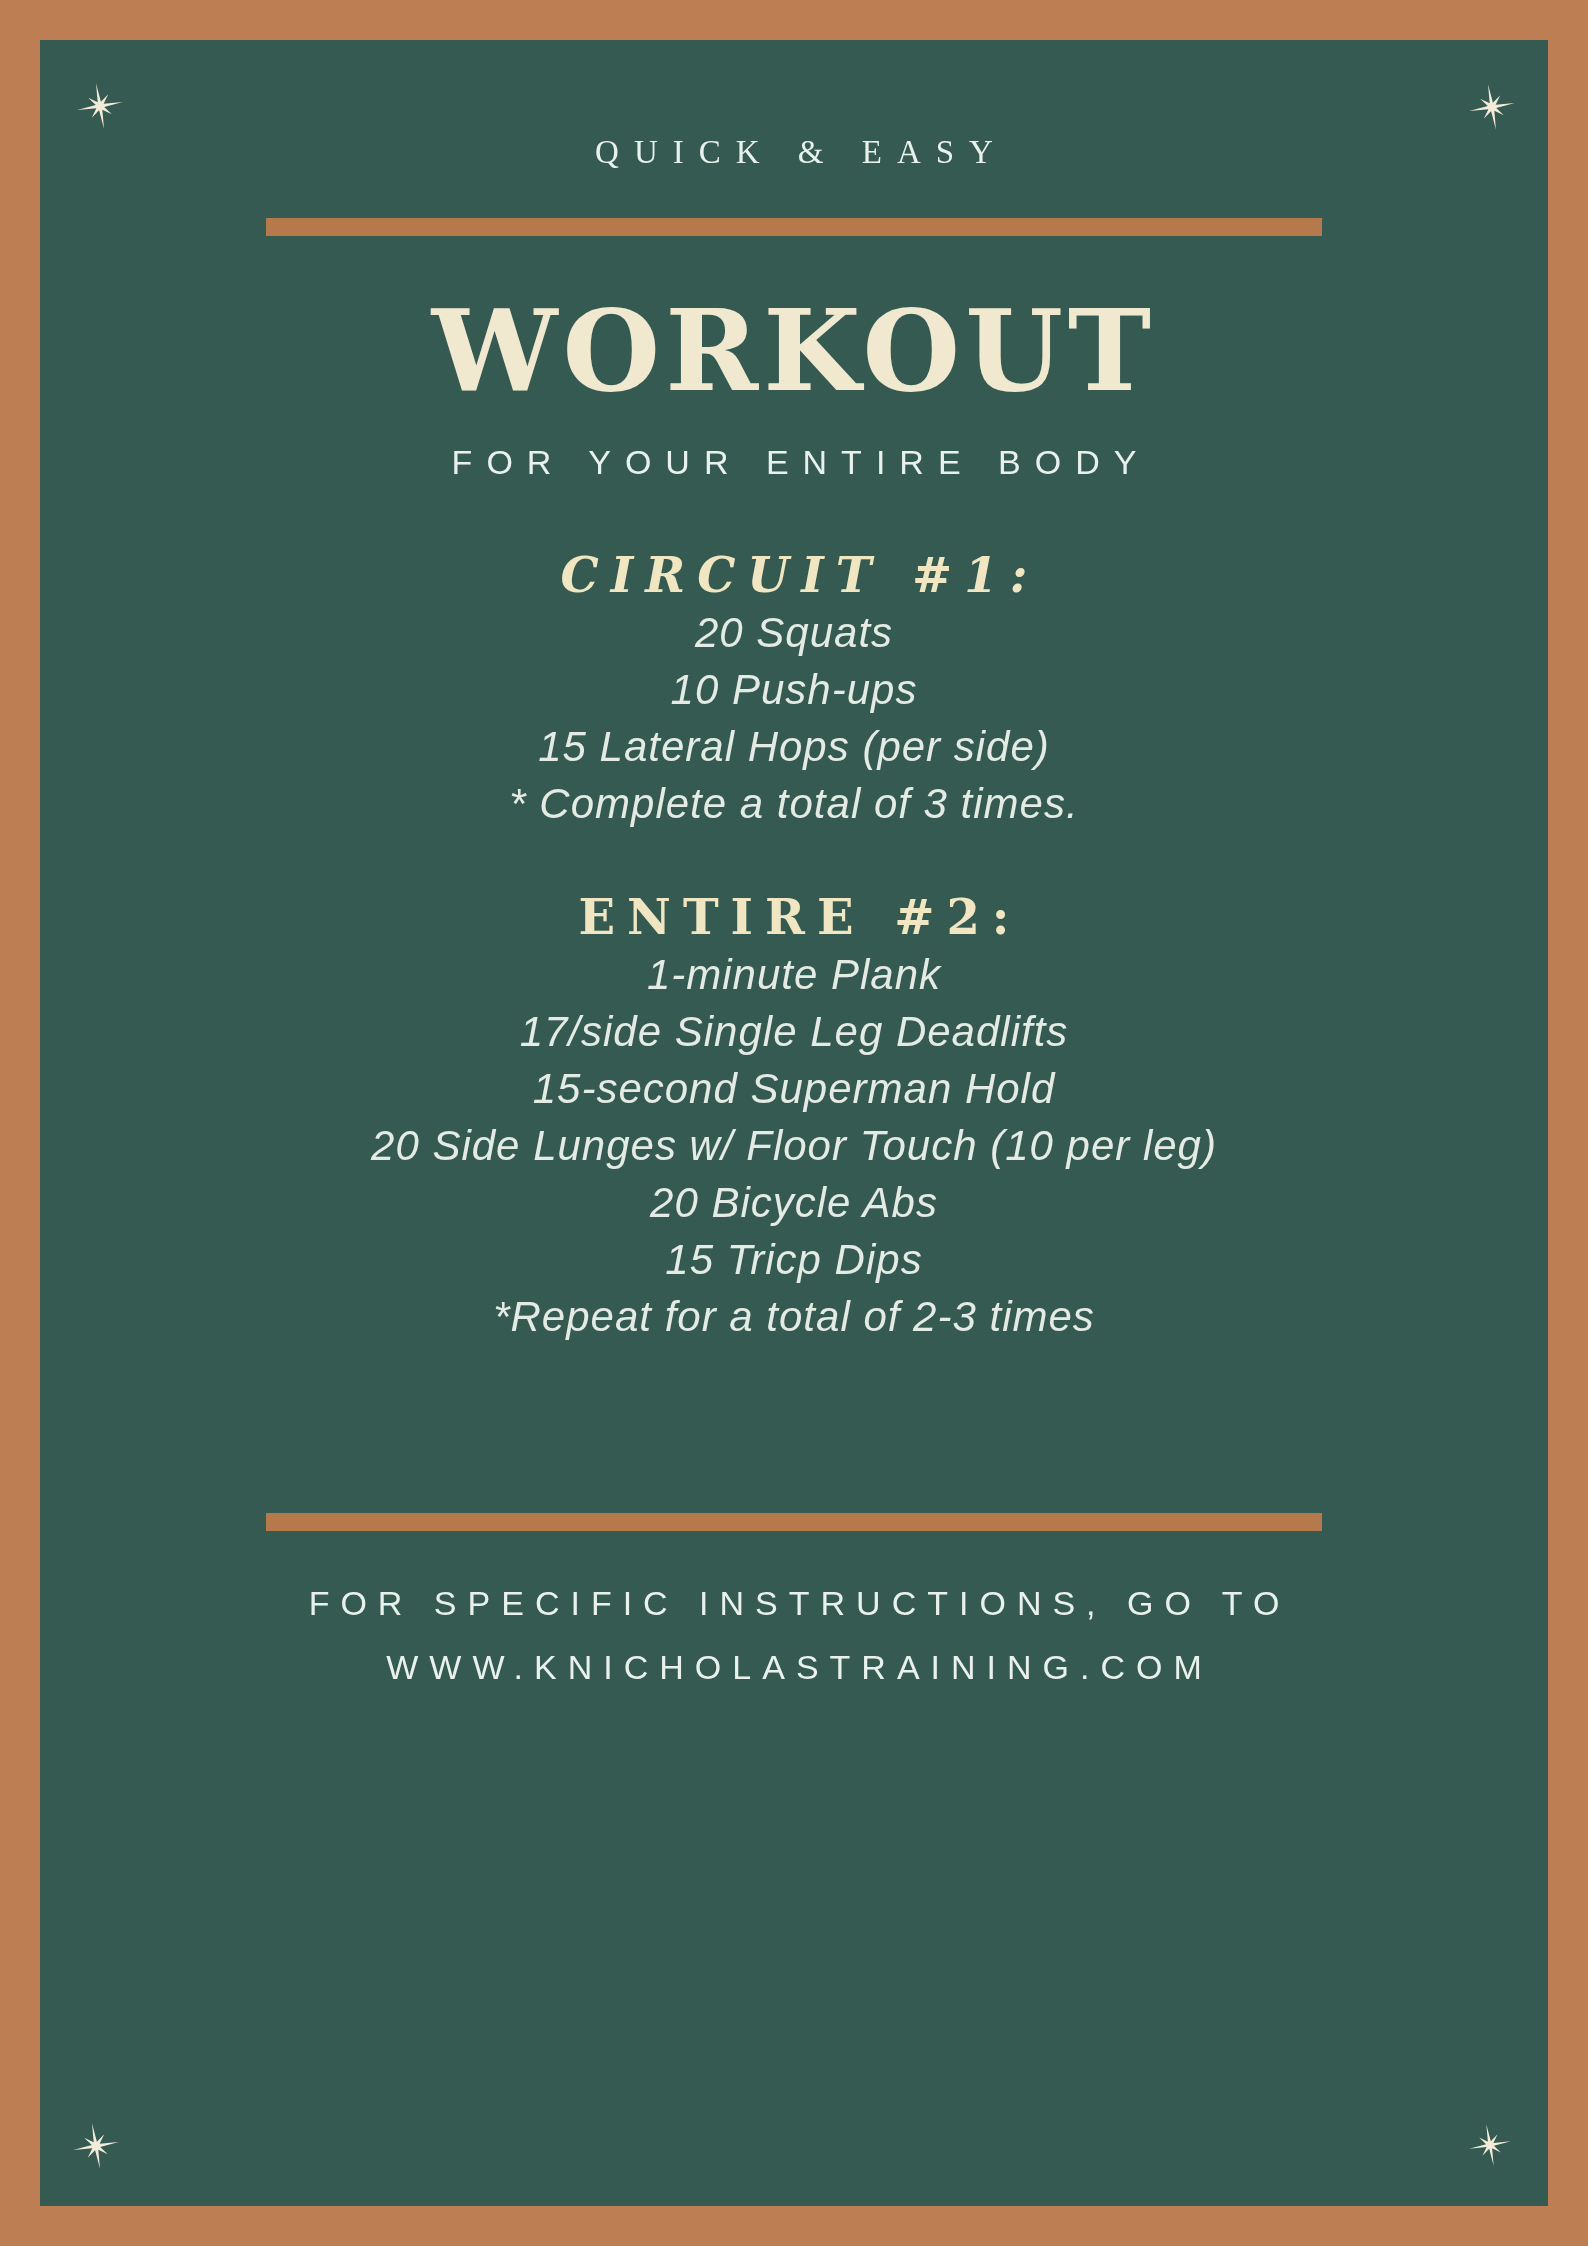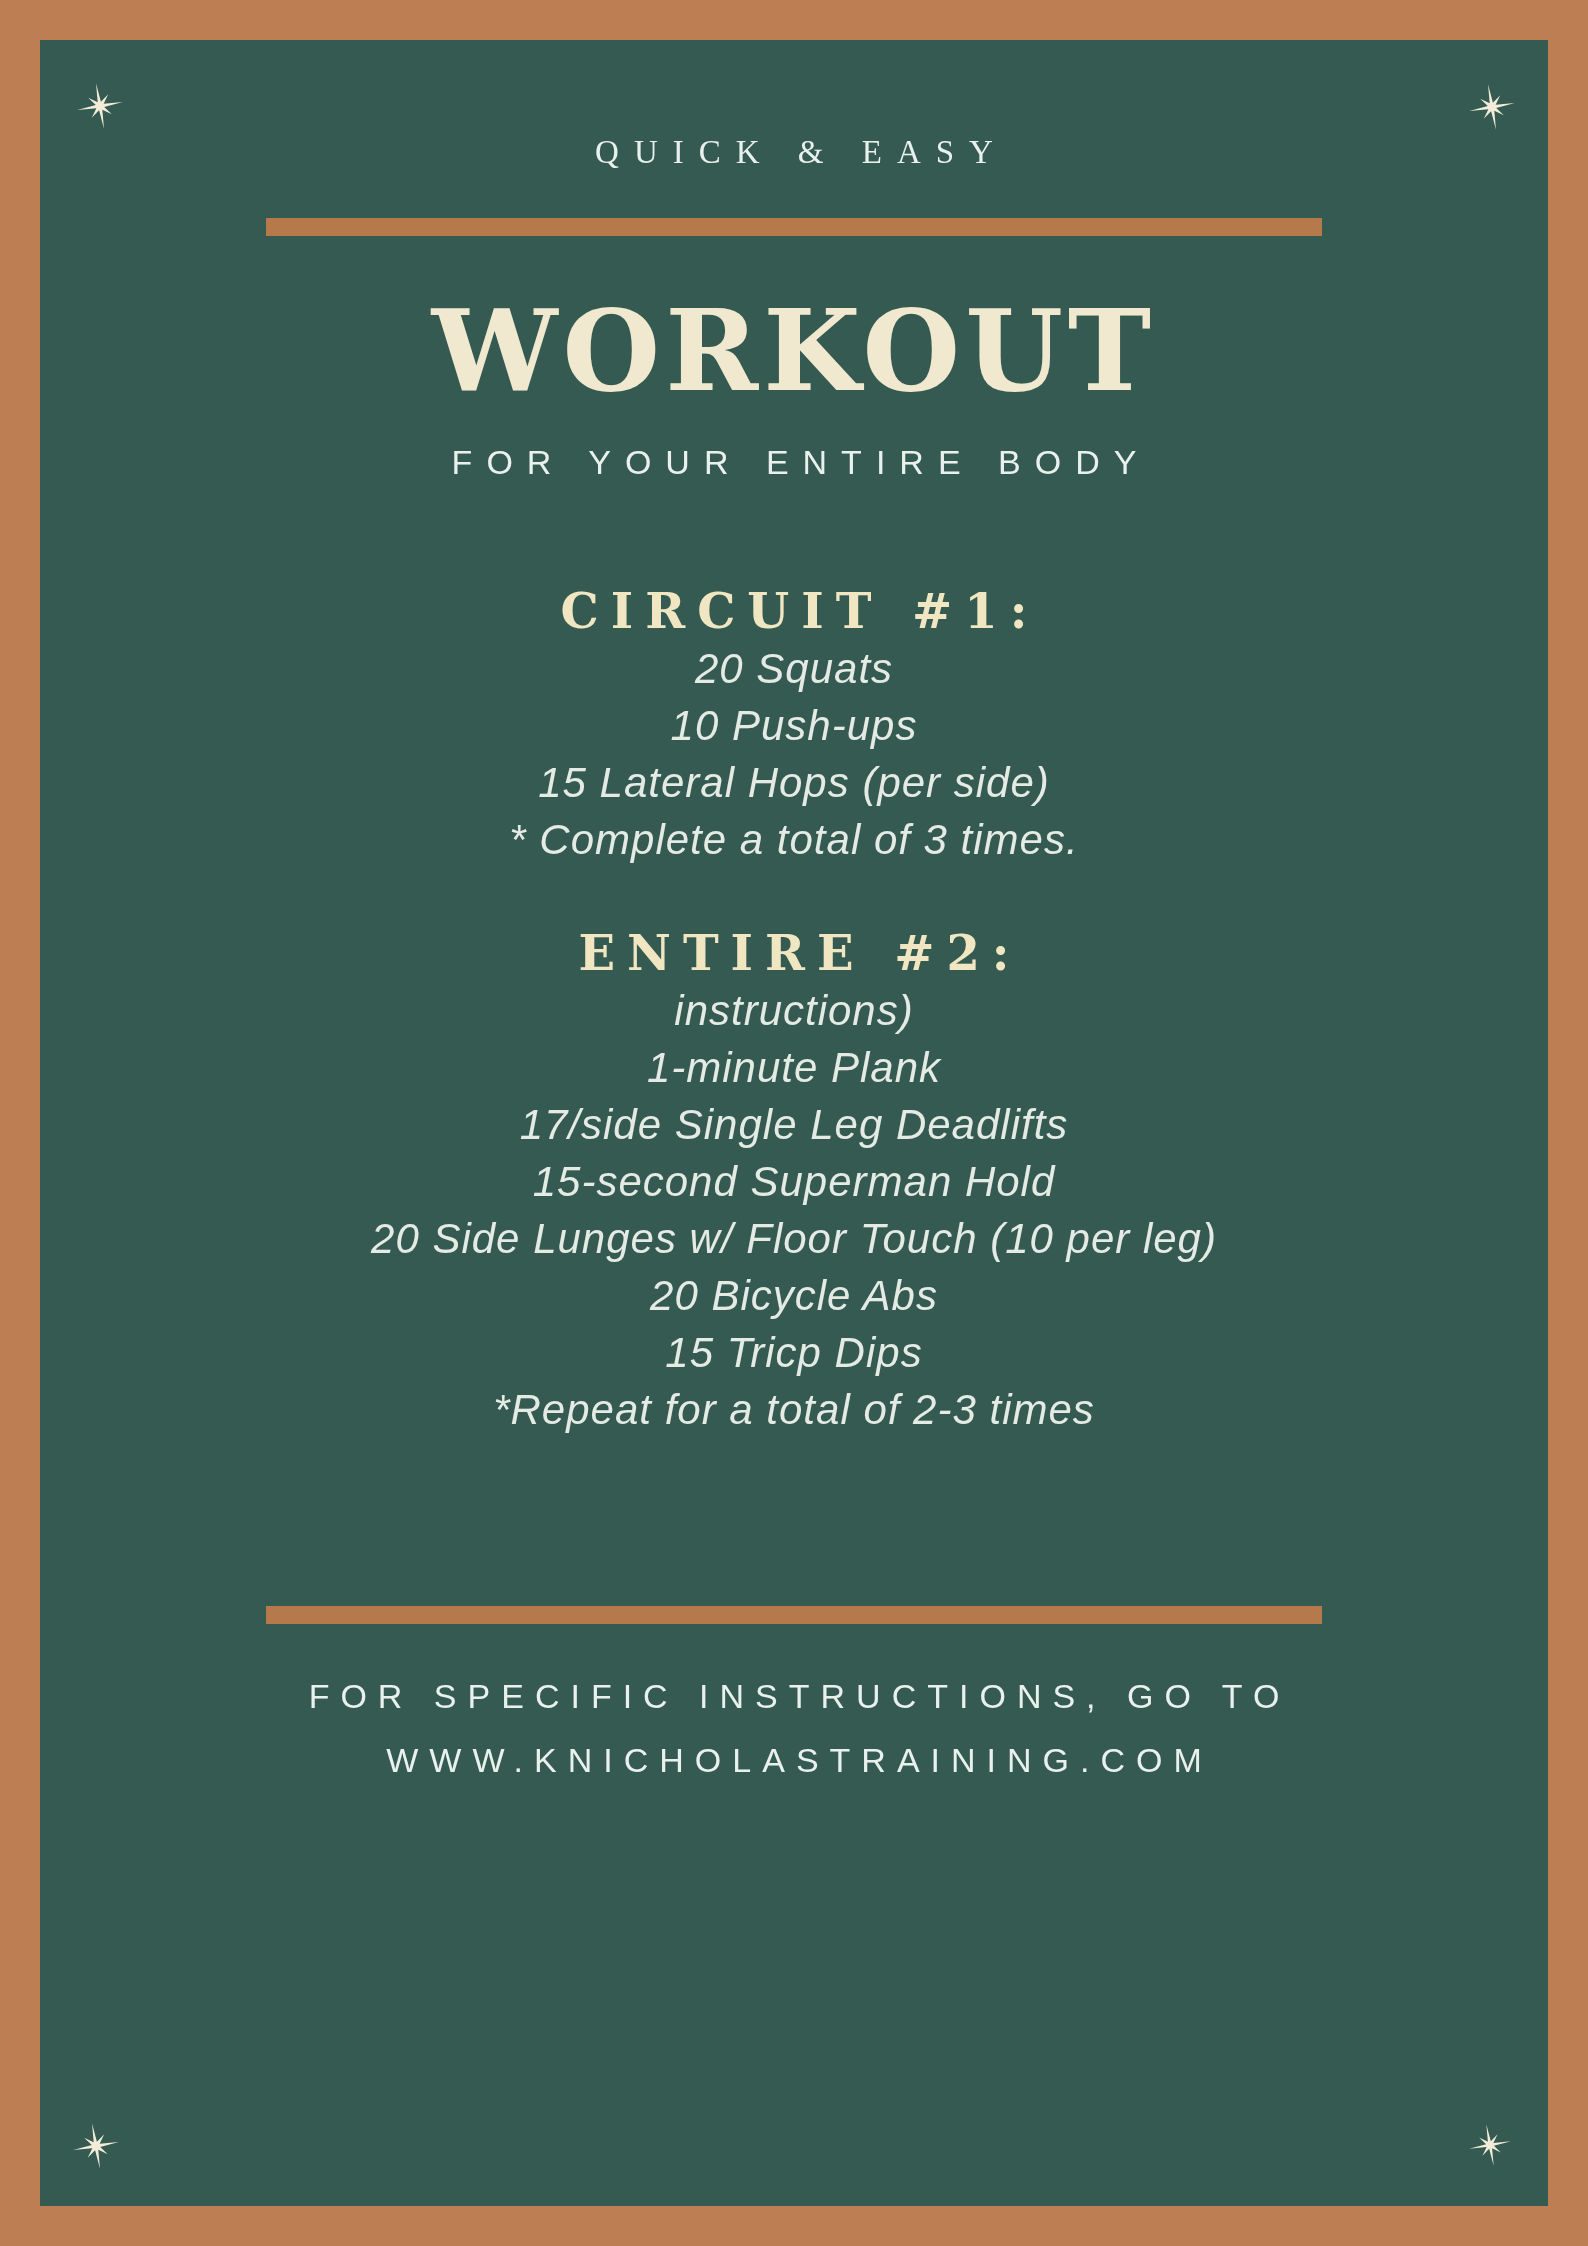--- a/index.html
+++ b/index.html
@@ -62,21 +62,21 @@
   }
   .circuit-heading{
     font-family:"DejaVu Serif", serif;
     font-weight:700;
     font-size:48px;
     line-height:58px;
     letter-spacing:12px;
     text-indent:12px;
     color:#f0e7c2;
   }
-  .c1-heading{margin-top:100px;}
+  .c1-heading{margin-top:64px;font-style:italic;}
   .c2-heading{margin-top:56px;}
   .circuit-lines{
     margin-top:0;
     font-style:italic;
     font-size:42px;
     line-height:57px;
     color:#e4ebe4;
     letter-spacing:1px;
   }
   .footer{
@@ -138,21 +138,20 @@
     <div class="circuit-heading c1-heading">CIRCUIT #1:</div>
     <div class="circuit-lines">
       <div>20 Squats</div>
       <div>10 Push-ups</div>
       <div>15 Lateral Hops (per side)</div>
       <div>* Complete a total of 3 times.</div>
     </div>
 
     <div class="circuit-heading c2-heading">ENTIRE #2:</div>
     <div class="circuit-lines">
-      <div>instructions)</div>
       <div>1-minute Plank</div>
       <div>17/side Single Leg Deadlifts</div>
       <div>15-second Superman Hold</div>
       <div>20 Side Lunges w/ Floor Touch (10 per leg)</div>
       <div>20 Bicycle Abs</div>
       <div>15 Tricp Dips</div>
       <div>*Repeat for a total of 2-3 times</div>
     </div>
 
     <div class="rule rule-bottom"></div>

